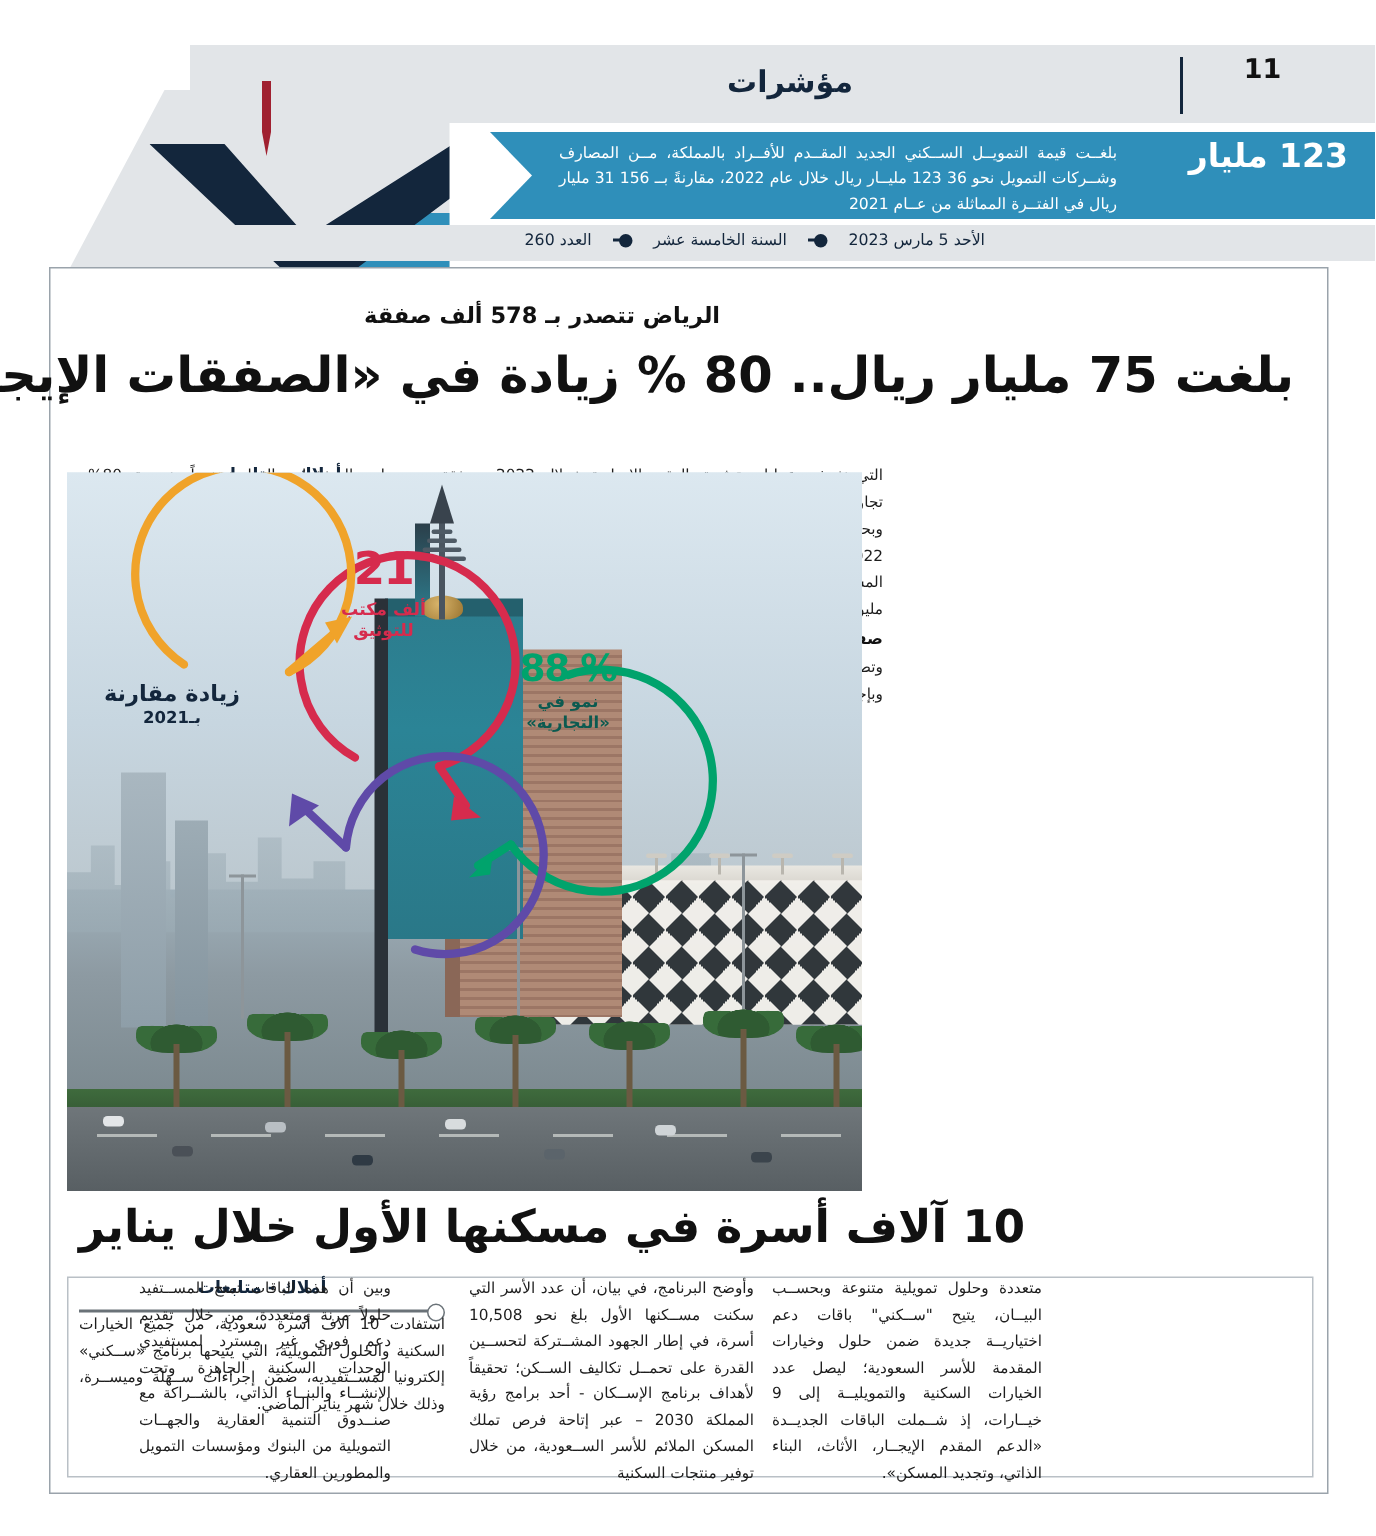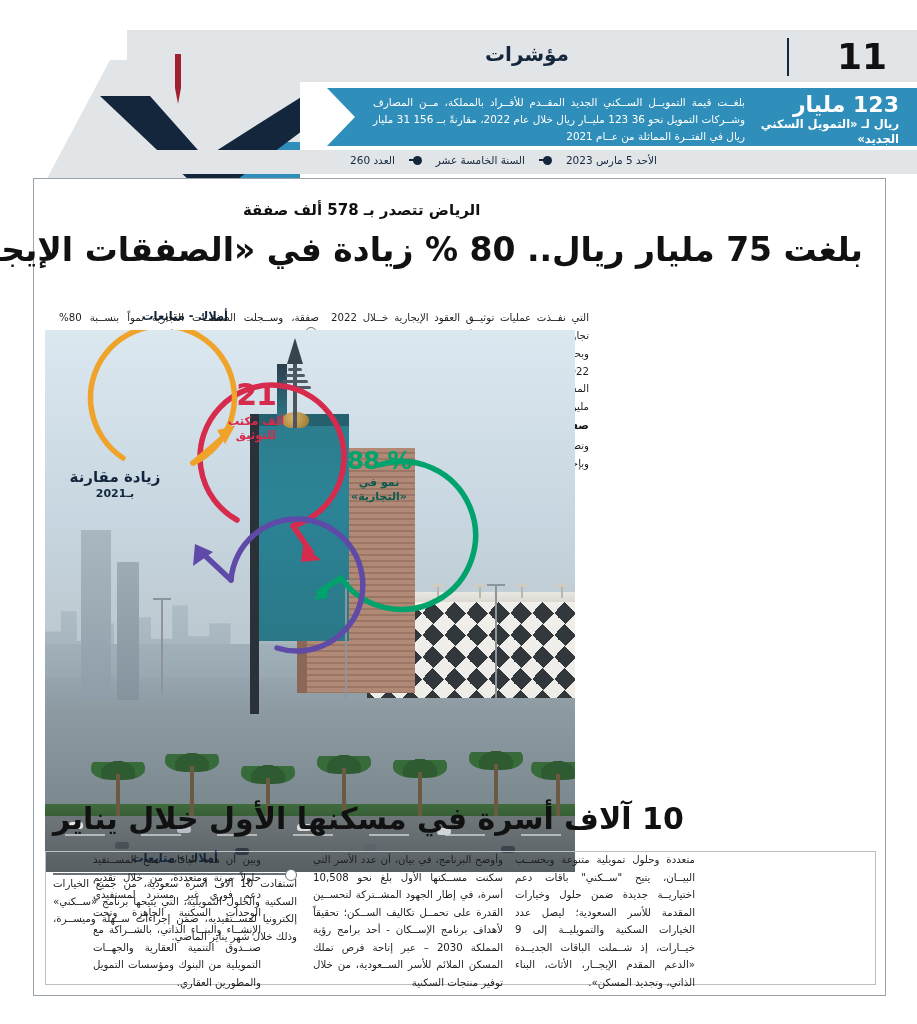--- a/index.html
+++ b/index.html
@@ -17,22 +17,22 @@
   .mast-grayband{
     position:absolute;right:0;top:30px;width:790px;height:52px;
     background:#e2e5e8;
   }
   .mast-section-title{
     position:absolute;right:200px;top:42px;width:380px;
     text-align:center;font-size:20px;font-weight:bold;color:#13263c;
     letter-spacing:.5px;
   }
   .mast-pagenum{
-    position:absolute;right:30px;top:36px;width:90px;
-    font-size:36px;font-weight:bold;color:#111;font-family:"DejaVu Sans",sans-serif;
+    position:absolute;right:30px;top:36px;width:90px;text-align:center;
+    font-size:18px;font-weight:bold;color:#111;font-family:"DejaVu Sans",sans-serif;
   }
   .mast-pagenum-rule{
     position:absolute;right:128px;top:38px;width:2px;height:38px;background:#13263c;
   }
   .blue-band{
     position:absolute;right:0;top:88px;width:562px;height:58px;
     background:#2f8fba;
   }
   .blue-band:after{
     content:"";position:absolute;left:-28px;top:0;
@@ -118,21 +118,21 @@
   
   .col{
     position:absolute;font-size:10.2px;line-height:1.72;color:#1d1d1d;
     text-align:justify;
   }
   .col p{margin:0 0 1px 0;}
   .col .subhead{font-weight:bold;font-size:11px;color:#111;margin-top:2px;}
 
   
   .photo{
-    position:absolute;left:11px;top:151px;width:530px;height:542px;overflow:hidden;
+    position:absolute;left:11px;top:136px;width:530px;height:479px;overflow:hidden;
     background:linear-gradient(#cfe0ea 0%,#d8e4ec 22%,#c3cfd6 40%,#9fb0ba 58%,#8d9aa2 70%,#6f7d82 100%);
   }
   .sky{position:absolute;left:0;top:0;width:100%;height:58%;
     background:linear-gradient(#dce8f0,#c7d6e0 60%,#bcc8cf);}
   .skyline-far{
     position:absolute;left:0;bottom:36%;width:100%;height:22%;
     background:
       linear-gradient(to top,#9aaab3,#b3c1c9);
     opacity:.75;
     clip-path:polygon(0% 100%,0% 62%,3% 62%,3% 45%,6% 45%,6% 70%,10% 70%,10% 55%,13% 55%,
@@ -263,21 +263,20 @@
         <polygon points="0,0 50,0 105,62 212,-6 230,14 110,104 0,0" fill="#13263c"></polygon>
       </svg>
       <svg style="position:absolute;left:170px;top:24px;" width="16" height="52">
         <polygon points="5,0 11,0 11,34 8,50 5,34" fill="#a02030"></polygon>
       </svg>
     </div>
 
     <div class="blue-band"></div>
     <div class="blue-num">
       <div class="n">123 مليار</div>
-      <div class="sub">ريال لـ «التمويل السكني الجديد»</div>
     </div>
     <div class="blue-text">بلغــت قيمة التمويــل الســكني الجديد المقــدم للأفــراد بالمملكة، مــن المصارف وشــركات التمويل نحو 36 123 مليــار ريال خلال عام 2022، مقارنةً بــ 156 31 مليار ريال في الفتــرة المماثلة من عــام 2021</div>
   </div>
 
   <div class="datestrip"></div>
   <div class="datestrip-inner">
     <span>الأحد 5 مارس 2023</span>
     <span class="dot-sep"></span>
     <span>السنة الخامسة عشر</span>
     <span class="dot-sep"></span>

